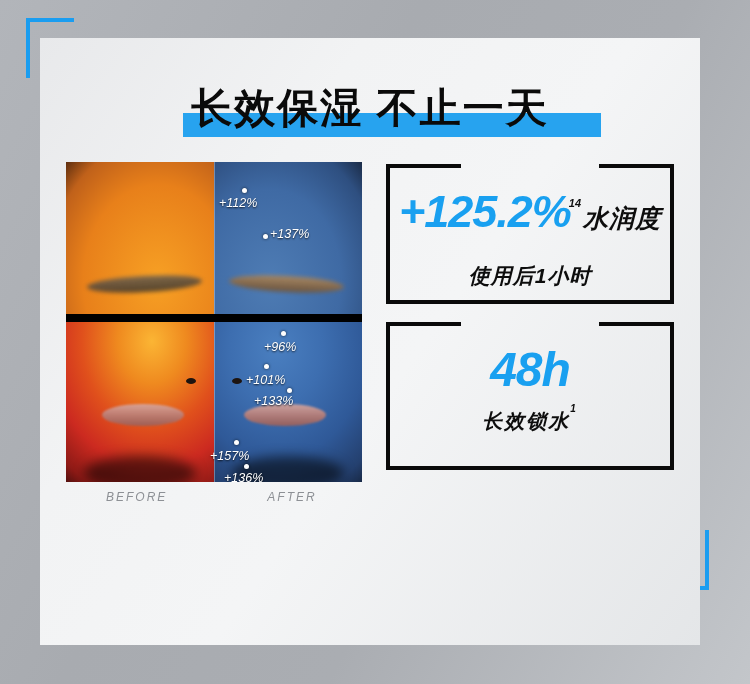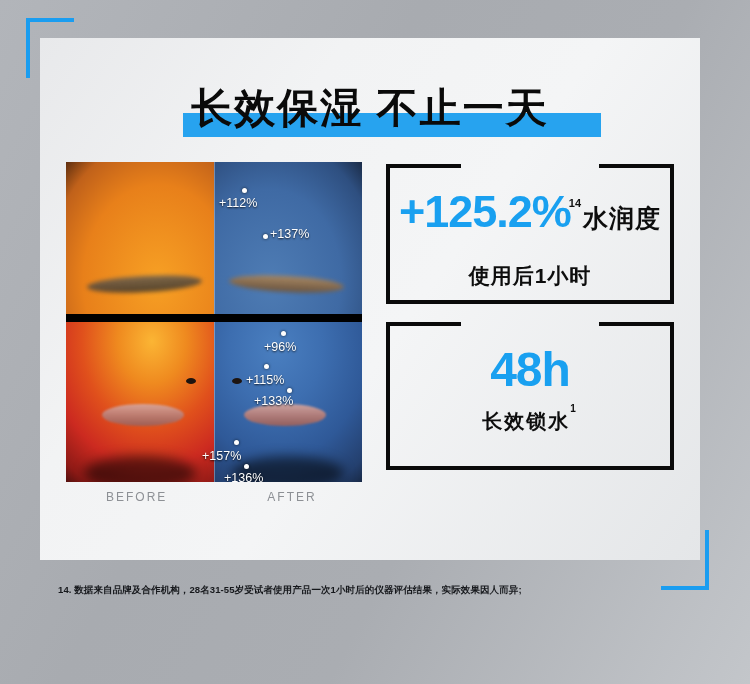--- a/index.html
+++ b/index.html
@@ -15,41 +15,41 @@
 
   
   .corner-bracket { position:absolute; }
   .corner-tl { left:26px; top:18px; width:48px; height:60px;
     border-top:4px solid #1a9df0; border-left:4px solid #1a9df0; }
   .corner-br { right:41px; bottom:94px; width:48px; height:60px;
     border-bottom:4px solid #1a9df0; border-right:4px solid #1a9df0; }
 
   
   .card {
-    position:absolute; left:40px; top:38px; width:660px; height:522px;
+    position:absolute; left:40px; top:38px; width:660px; height:607px;
     background:linear-gradient(125deg,#e8e9eb 0%,#f2f3f4 30%,#f4f5f6 55%,#e4e6e8 100%);
   }
 
   
   .headline-wrap {
     position:relative; margin-top:40px; text-align:center;
     height:62px;
   }
   .headline-hl {
     position:absolute; left:143px; top:35px; width:418px; height:24px;
     background:#27a3ef;
   }
   .headline-text {
     position:relative; z-index:2;
     font-size:41px; font-weight:bold; letter-spacing:2px; color:#0a0a0a;
     line-height:60px; white-space:pre;
   }
 
   
-  .content { display:flex; padding:22px 26px 0 26px; gap:10px; }
+  .content { display:flex; padding:22px 26px 0 26px; gap:10px;font-style:italic; }
   .left-col { position:relative; width:310px; }
   .right-col { flex:1; display:flex; flex-direction:column; gap:18px; padding-top:2px; }
 
   
   .photo-panel {
     position:relative; width:296px; height:320px;
     background:#000; overflow:hidden;
   }
 
   
@@ -186,25 +186,25 @@
         </div>
 
         <span class="dot" style="left:176px;top:26px"></span>
         <span class="dp" style="left:153px;top:34px">+112%</span>
         <span class="dot" style="left:197px;top:72px"></span>
         <span class="dp" style="left:204px;top:65px">+137%</span>
 
         <span class="dot" style="left:215px;top:169px"></span>
         <span class="dp" style="left:198px;top:178px">+96%</span>
         <span class="dot" style="left:198px;top:202px"></span>
-        <span class="dp" style="left:180px;top:211px">+115%</span>
+        <span class="dp" style="left:180px;top:211px">+101%</span>
         <span class="dot" style="left:221px;top:226px"></span>
         <span class="dp" style="left:188px;top:232px">+133%</span>
         <span class="dot" style="left:168px;top:278px"></span>
-        <span class="dp" style="left:136px;top:287px">+157%</span>
+        <span class="dp" style="left:144px;top:287px">+157%</span>
         <span class="dot" style="left:178px;top:302px"></span>
         <span class="dp" style="left:158px;top:309px">+136%</span>
 
       </div>
 
       <div class="ba-row">
         <span class="ba-label">BEFORE</span>
         <span class="ba-label ba-after">AFTER</span>
       </div>
     </div>
@@ -237,14 +237,13 @@
             <span>长效锁水</span><span class="sup-sm">1</span>
           </div>
         </div>
       </div>
 
     </div>
   </div>
 </div>
 
 <div class="footnotes">
-  <div class="fn">14. 数据来自品牌及合作机构，28名31-55岁受试者使用产品一次1小时后的仪器评估结果，实际效果因人而异;</div>
 </div>
 
 </body></html>

